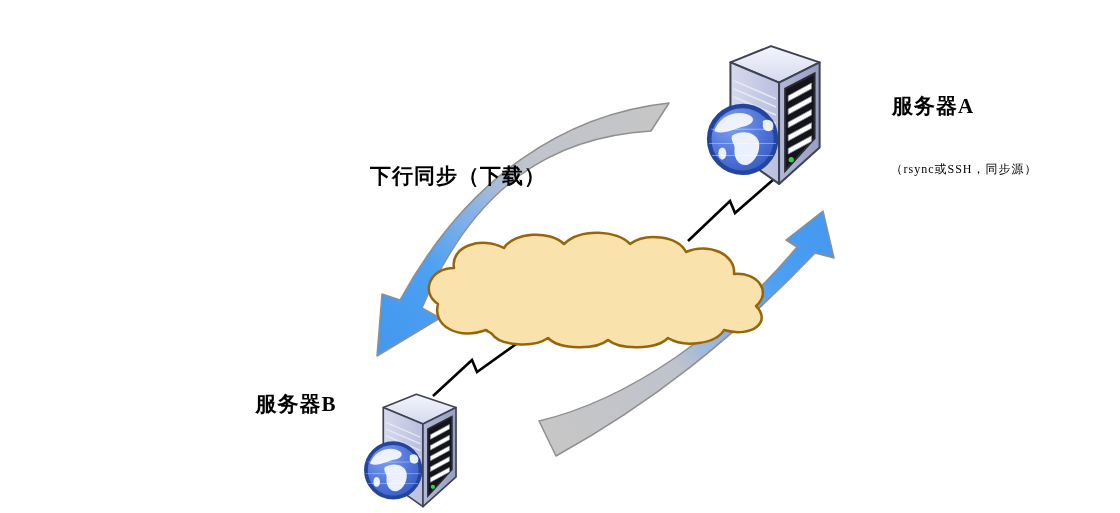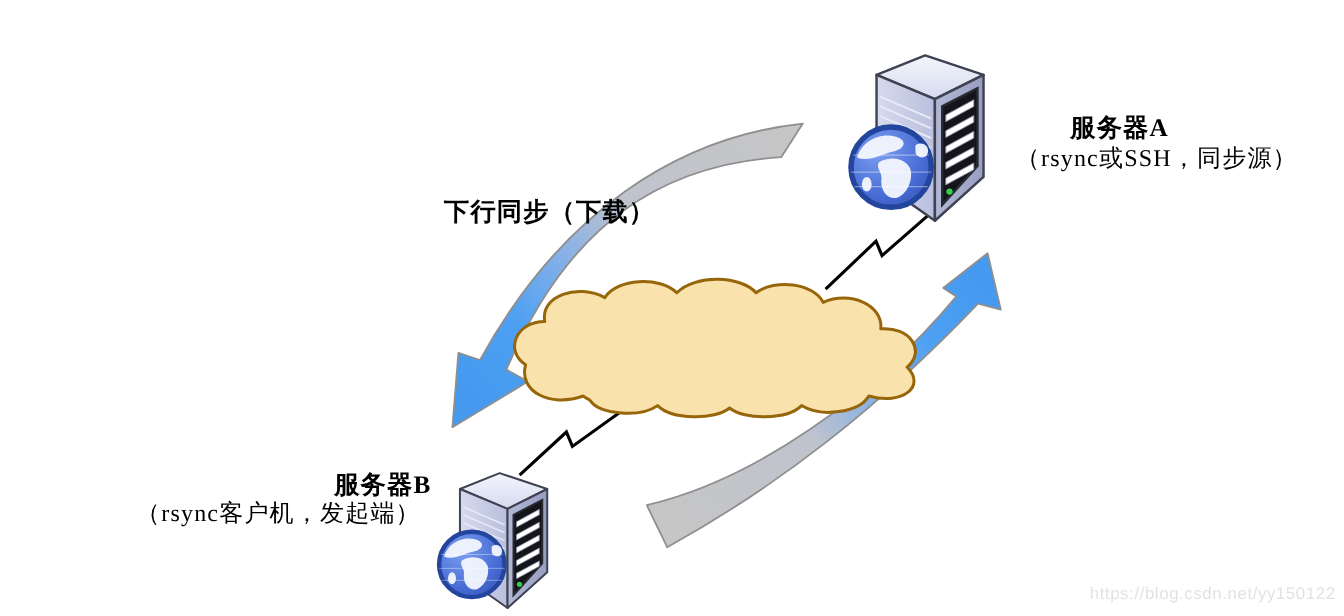--- a/index.html
+++ b/index.html
@@ -3,21 +3,21 @@
 <meta charset="utf-8">
 <style>
   html,body{margin:0;padding:0;background:#fff;}
   .stage{position:relative;width:1120px;height:513px;background:#fff;overflow:hidden;
          font-family:"Liberation Serif","DejaVu Serif",serif;border-radius:30px;}
   .layer{position:absolute;left:0;top:0;}
   .icon{position:absolute;}
   .label{position:absolute;transform:translateX(-50%);white-space:nowrap;color:#000;
          text-align:center;letter-spacing:1px;line-height:1.2;}
   .title{font-weight:bold;font-size:21px;}
-  .sub{font-size:20px;}
+  .sub{font-size:12px;margin-top:42px;}
   .flow{font-size:21px;font-weight:bold;}
   .inet{font-family:"Liberation Mono","DejaVu Sans Mono",monospace;font-size:21px;
         letter-spacing:.5px;font-weight:500;}
   .wm{position:absolute;right:7px;top:486px;font-family:"Liberation Sans","DejaVu Sans",sans-serif;
       font-size:14px;color:#e2e2e2;letter-spacing:.5px;}
 </style>
 </head>
 <body>
 
 <div class="stage">
@@ -149,20 +149,18 @@
         <line x1="-31" y1="-10" x2="31" y2="-10"></line>
           <line x1="-33" y1="4" x2="33" y2="4"></line>
         <line x1="-30" y1="16" x2="30" y2="16"></line>
       </g>
     </g>
   </svg>
 
   <div class="label title" style="left:933px;top:94px">服务器A</div>
   <div class="label sub" style="left:964px;top:120px">（rsync或SSH，同步源）</div>
 
-  <div class="label title" style="left:319px;top:392px">服务器B</div>
-  <div class="label sub" style="left:232px;top:416px">（rsync客户机，发起端）</div>
+  <div class="label title" style="left:296px;top:392px">服务器B</div>
 
   <div class="label flow" style="left:458px;top:164px">下行同步（下载）</div>
 
 
-  <div class="wm">https://blog.csdn.net/yy150122</div>
 </div>
 
 </body></html>

